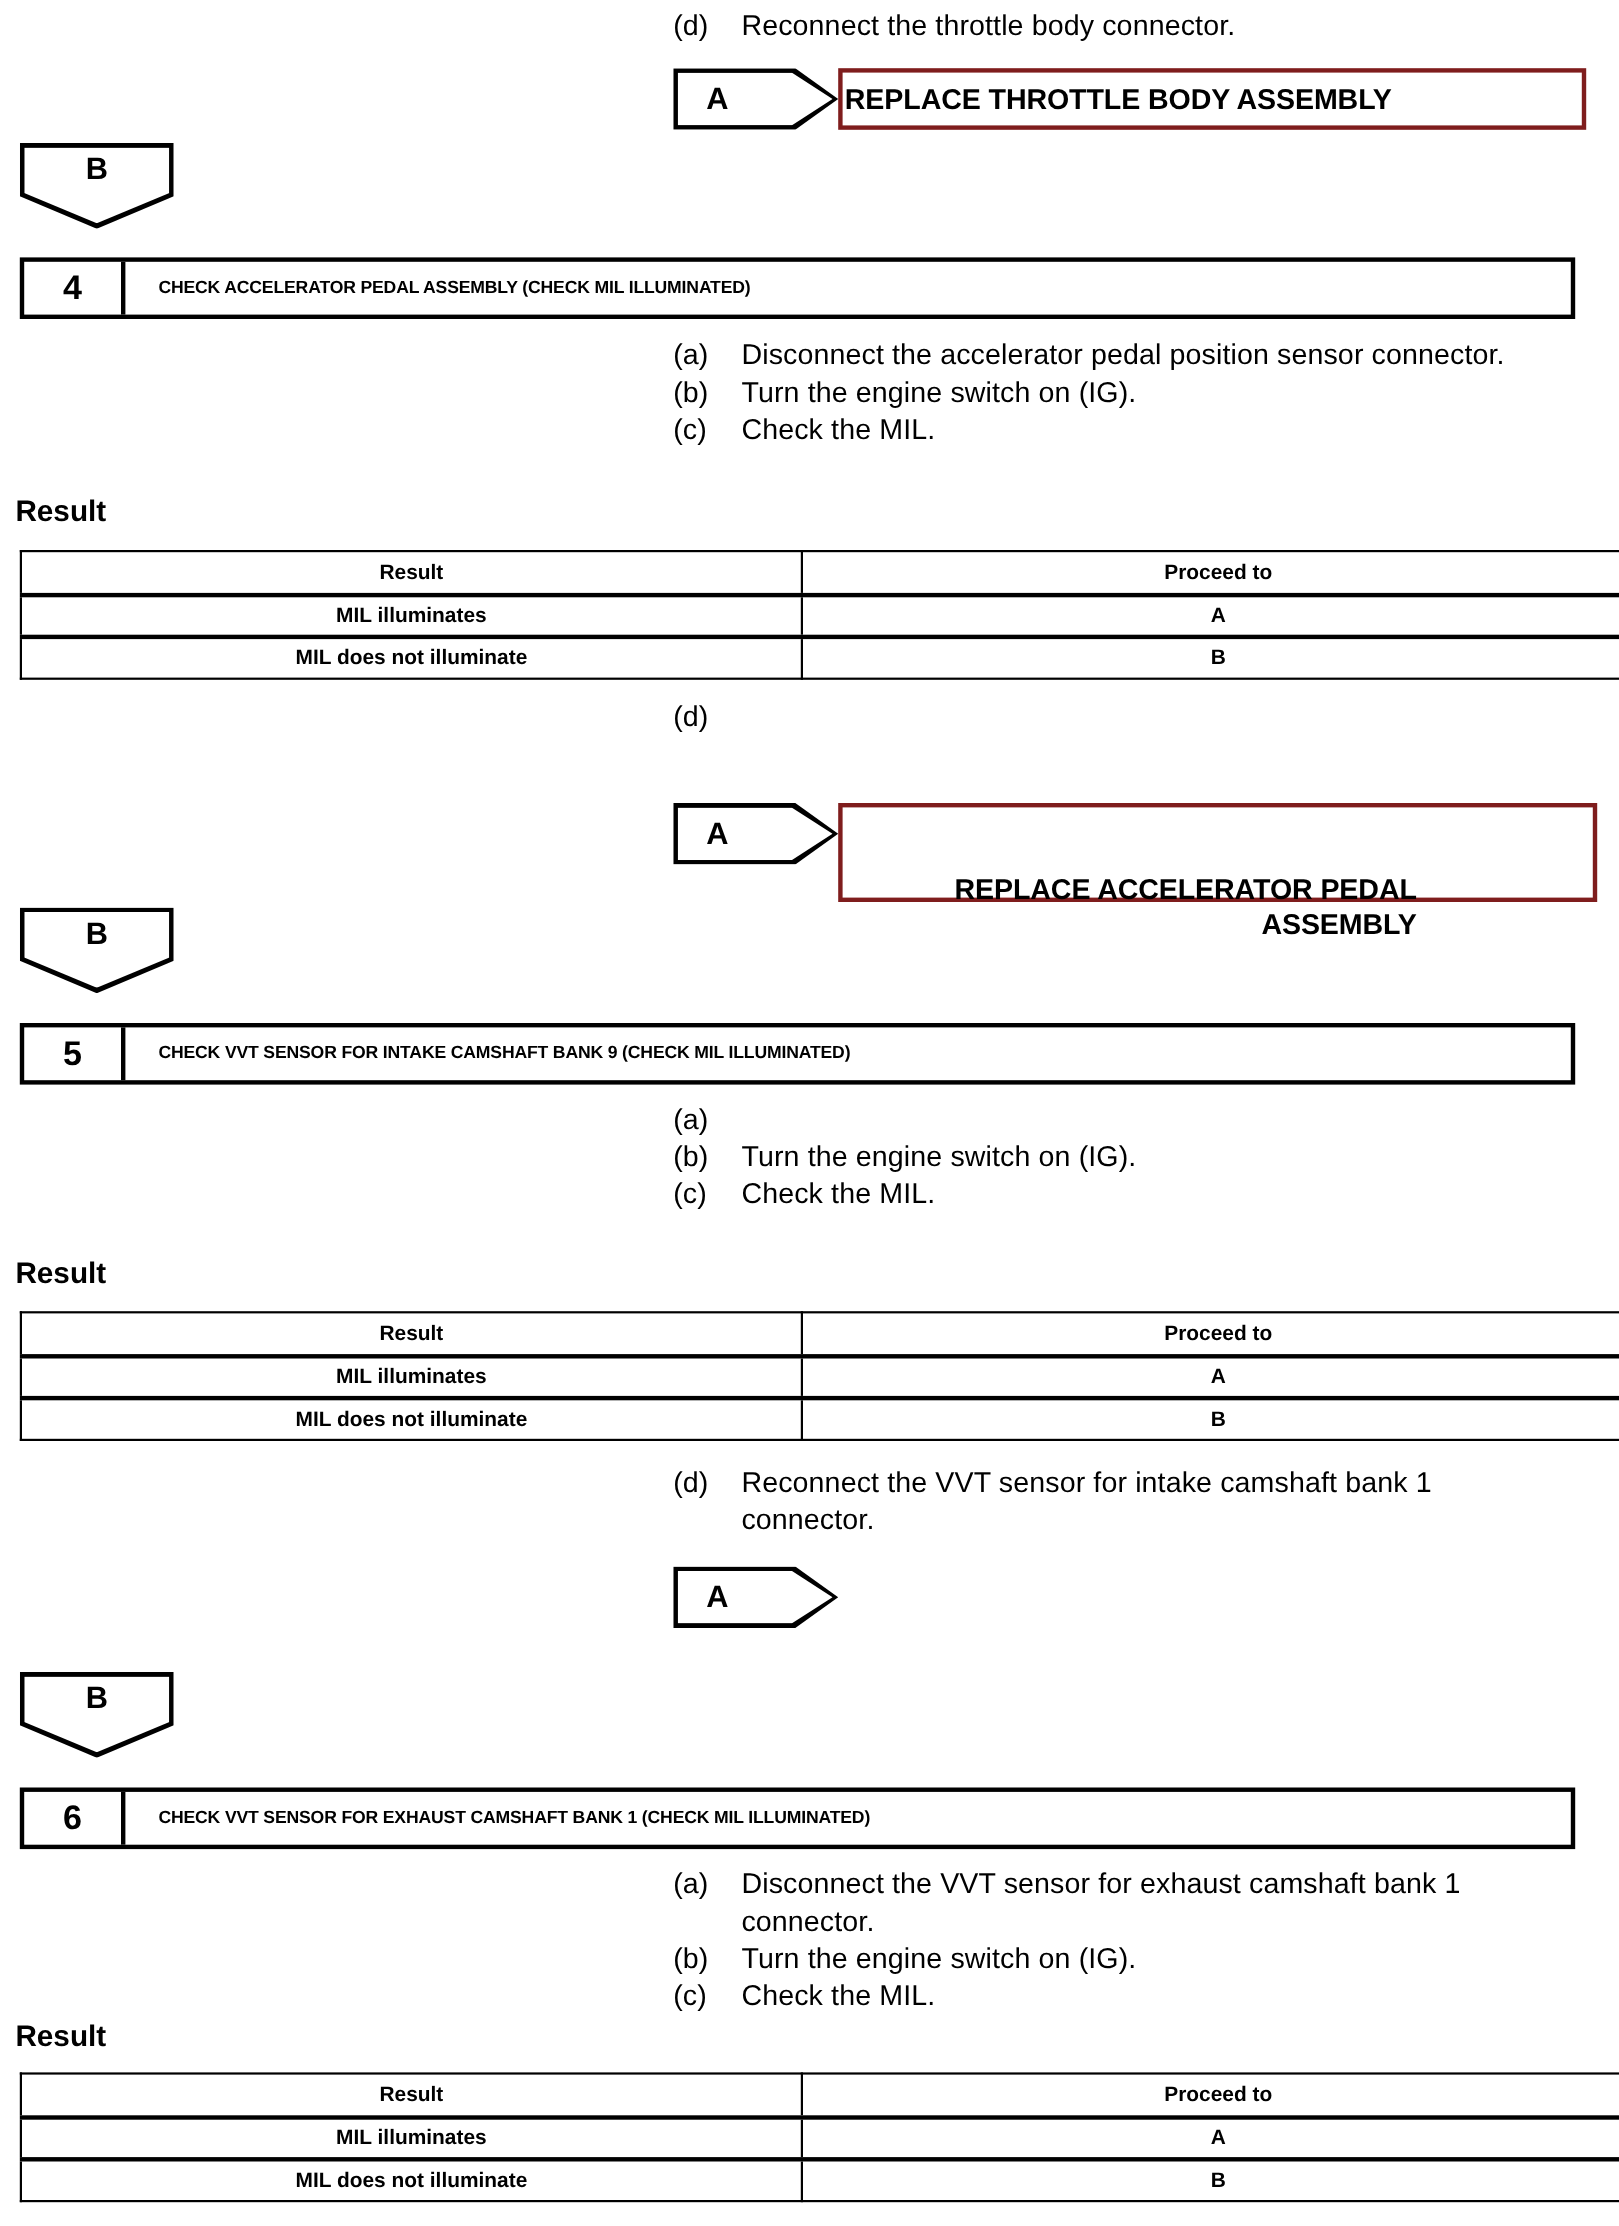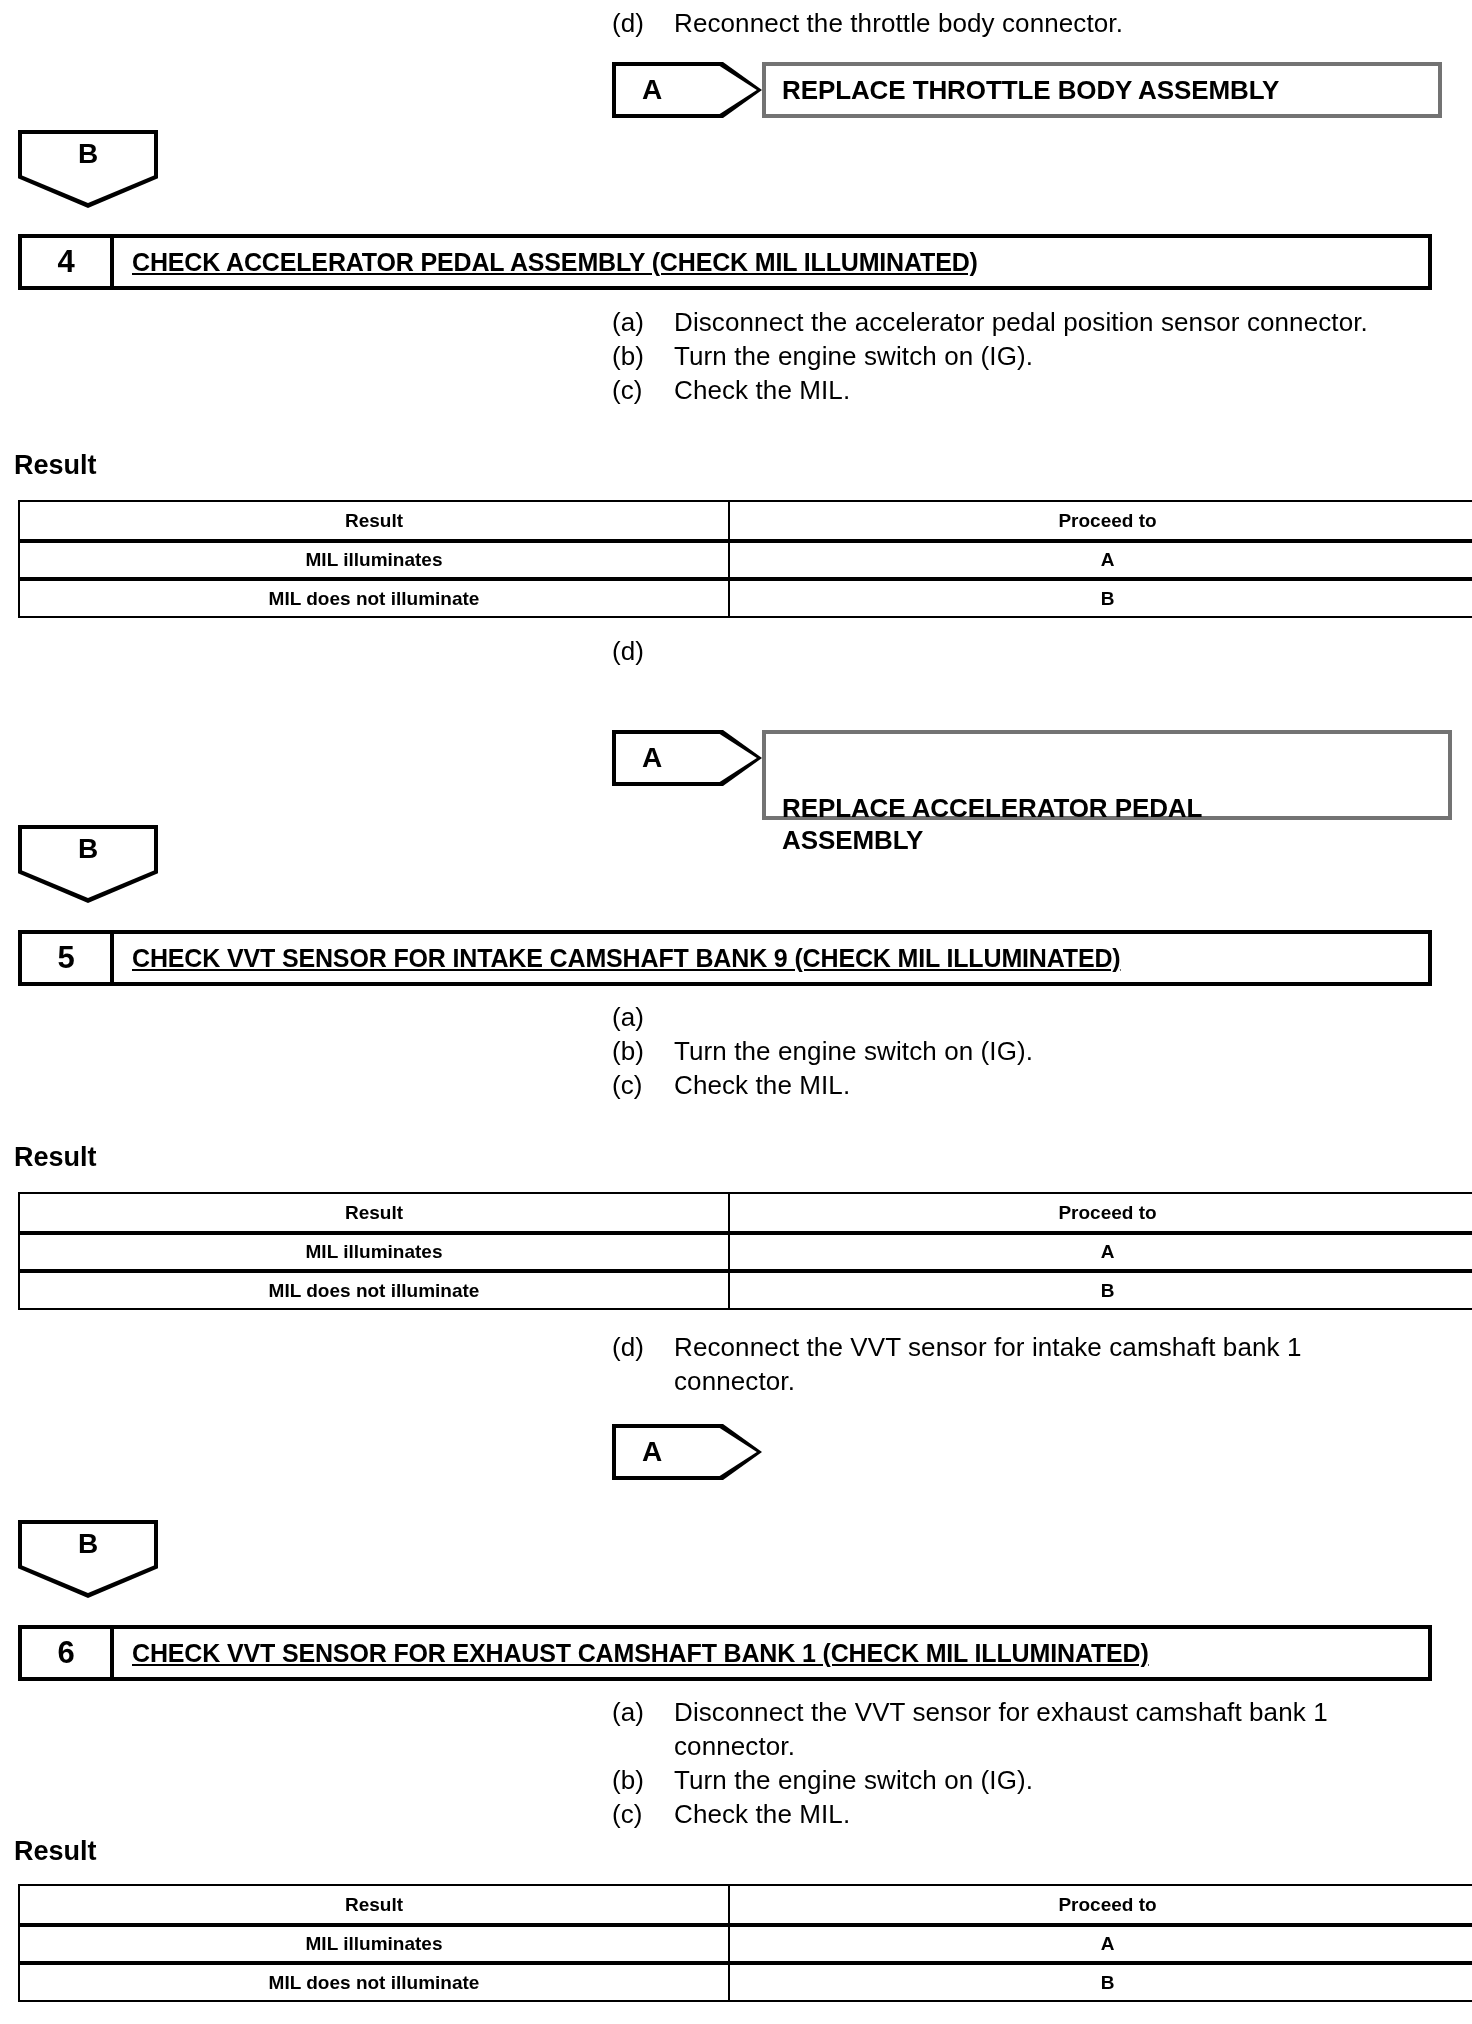--- a/index.html
+++ b/index.html
@@ -66,26 +66,25 @@
     display: flex;
     align-items: center;
     justify-content: center;
     font-size: 31px;
     font-weight: bold;
   }
   .step-title {
     flex: 1 1 auto;
     display: flex;
     align-items: center;
-    padding-left: 18px;
-    font-size: 25px;
+    padding-left: 30px;
+    font-size: 16px;
     font-weight: bold;
     letter-spacing: -0.15px;
     white-space: nowrap;
-    text-decoration: underline;
   }
 
   
   .result-caption {
     position: absolute;
     left: 14px;
     font-size: 27px;
     font-weight: bold;
   }
 
@@ -139,30 +138,31 @@
     position: absolute;
     left: 4px; top: 4px; right: 4px; bottom: 4px;
     background: #fff;
     clip-path: polygon(0 0, 73% 0, 99.2% 50%, 73% 100%, 0 100%);
   }
   .tag-a-letter {
     position: relative;
     z-index: 2;
   }
   .concl-box {
-    border: 4px solid #737373;
+    border: 4px solid #7f1d1d;
     box-sizing: border-box;
     background: #fff;
     display: flex;
     align-items: center;
-    padding-left: 16px;
+    padding-left: 2px;
     font-size: 26px;
     font-weight: bold;
     letter-spacing: -0.1px;
     line-height: 32px;
+    text-align: right;
   }
 
   
   .tag-b {
     position: absolute;
     width: 140px;
     height: 78px;
     background: #000;
     clip-path: polygon(0 0, 100% 0, 100% 62%, 50% 100%, 0 62%);
   }

